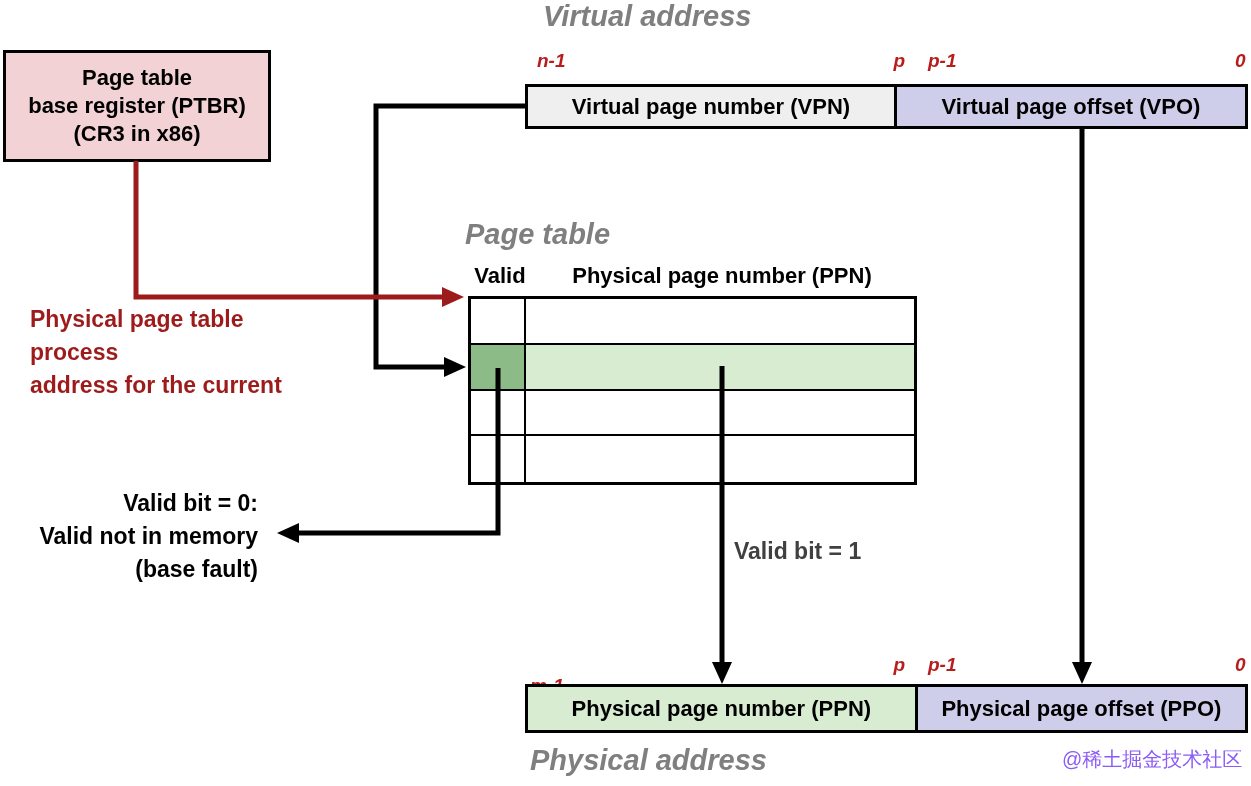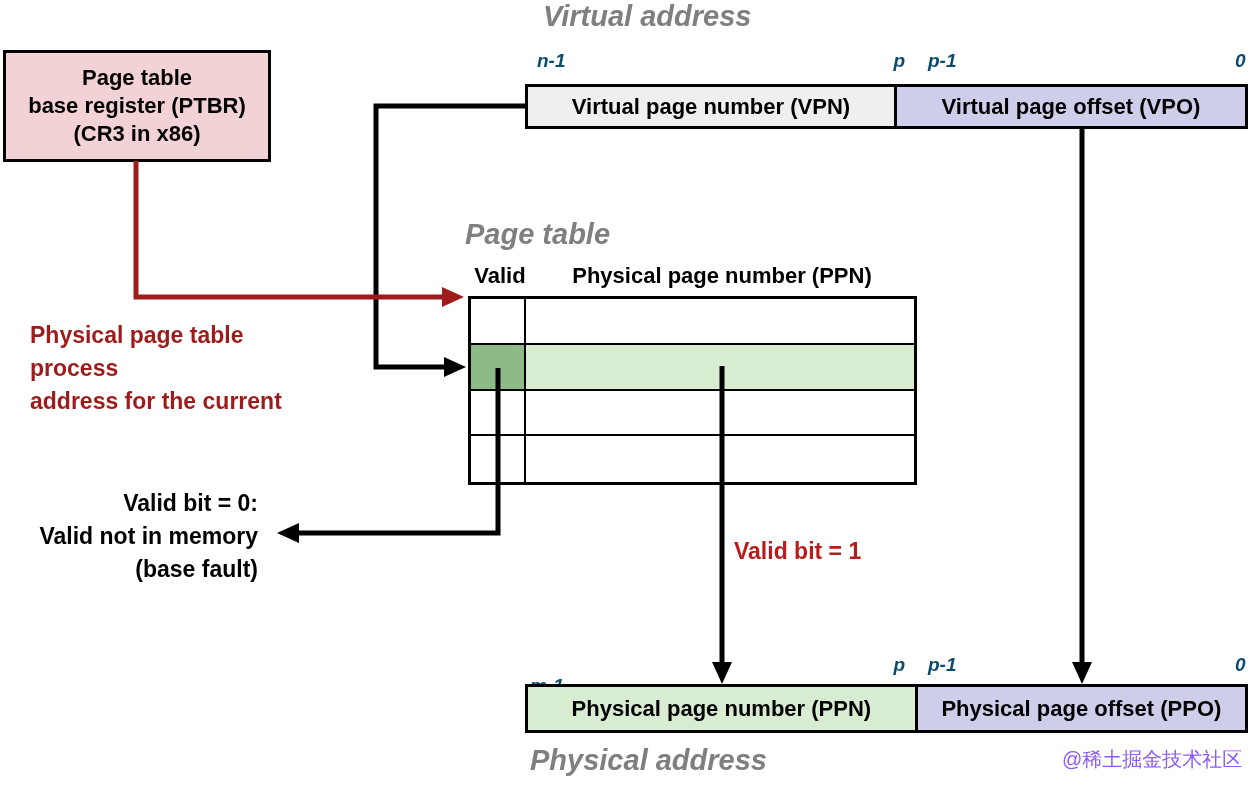--- a/index.html
+++ b/index.html
@@ -6,21 +6,21 @@
   #canvas{
     position:relative;width:1251px;height:786px;background:#ffffff;
     font-family:"Liberation Sans",sans-serif;overflow:hidden;
   }
   .abs{position:absolute;}
   .title{
     font-size:29px;font-weight:bold;font-style:italic;color:#7f7f7f;
     white-space:nowrap;
   }
   .bitlabel{
-    font-size:19px;font-weight:bold;font-style:italic;color:#0c4a6e;
+    font-size:19px;font-weight:bold;font-style:italic;color:#b91c1c;
     white-space:nowrap;
   }
   
   .ptbr{
     left:3px;top:50px;width:268px;height:112px;
     background:#f2d2d4;border:3px solid #000;box-sizing:border-box;
     display:flex;flex-direction:column;justify-content:center;align-items:center;
     font-size:22px;font-weight:bold;line-height:1.26;text-align:center;color:#000;
   }
   
@@ -44,28 +44,28 @@
     border:3px solid #000;box-sizing:border-box;background:#fff;
     display:grid;grid-template-columns:55px 1fr;grid-template-rows:repeat(4,1fr);
   }
   .ptable .vcell{border-right:2px solid #000;}
   .ptable .rb{border-bottom:2px solid #000;}
   .ptable .hl-valid{background:#8dbb87;}
   .ptable .hl-ppn{background:#d7ecd1;}
   
   .rednote{
     left:30px;top:303px;width:300px;
-    font-size:23px;font-weight:bold;color:#9e1b1b;line-height:33px;margin-top:16px;
+    font-size:23px;font-weight:bold;color:#9e1b1b;line-height:33px;
   }
   .valid0{
     left:0px;top:487px;width:258px;text-align:right;
     font-size:23px;font-weight:bold;color:#000;line-height:33px;
   }
   .valid1{
-    left:734px;top:538px;font-size:23px;font-weight:bold;color:#b91c1c;white-space:nowrap;
+    left:734px;top:538px;font-size:23px;font-weight:bold;color:#404040;white-space:nowrap;
   }
   .watermark{
     left:1062px;top:746px;font-size:20px;color:#8b5cf6;white-space:nowrap;
   }
   svg.overlay{position:absolute;left:0;top:0;pointer-events:none;}
 </style>
 </head>
 <body>
 
 <div id="canvas">

